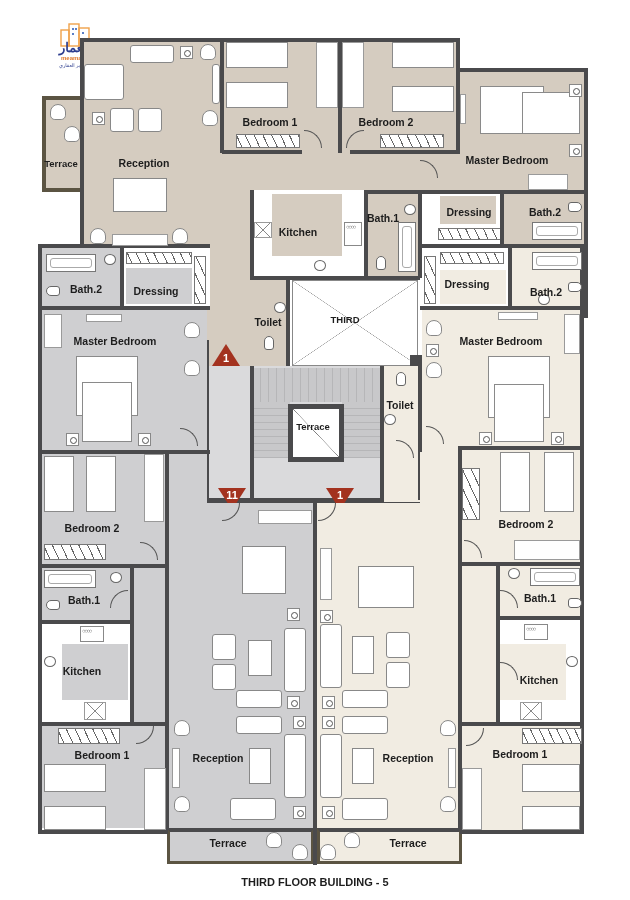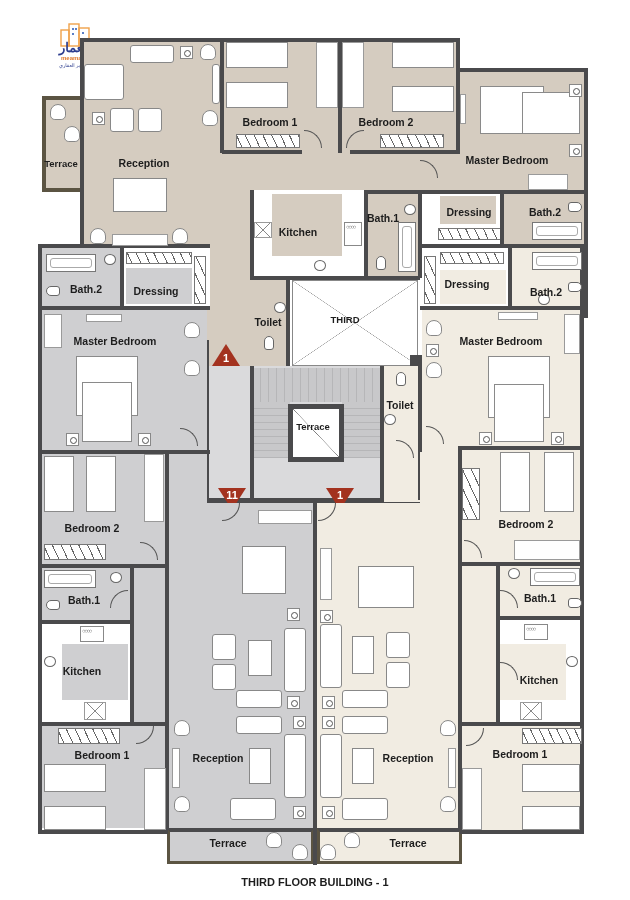--- a/index.html
+++ b/index.html
@@ -356,13 +356,13 @@
 <div class="nightstand" style="left:322px;top:806px;"></div>
 <div class="chair" style="left:440px;top:720px;"></div>
 <div class="furn" style="left:448px;top:748px;width:8px;height:40px;"></div>
 <div class="chair" style="left:440px;top:796px;"></div>
 <div class="door" style="left:318px;top:503px;transform:scaleY(-1);"></div>
 <div class="label" style="left:408px;top:758px;">Reception</div>
 <div class="chair" style="left:320px;top:844px;"></div>
 <div class="chair" style="left:344px;top:832px;"></div>
 <div class="label" style="left:408px;top:843px;">Terrace</div>
 
-<div class="title">THIRD FLOOR BUILDING - 1</div>
+<div class="title">THIRD FLOOR BUILDING - 5</div>
 
 </body></html>

